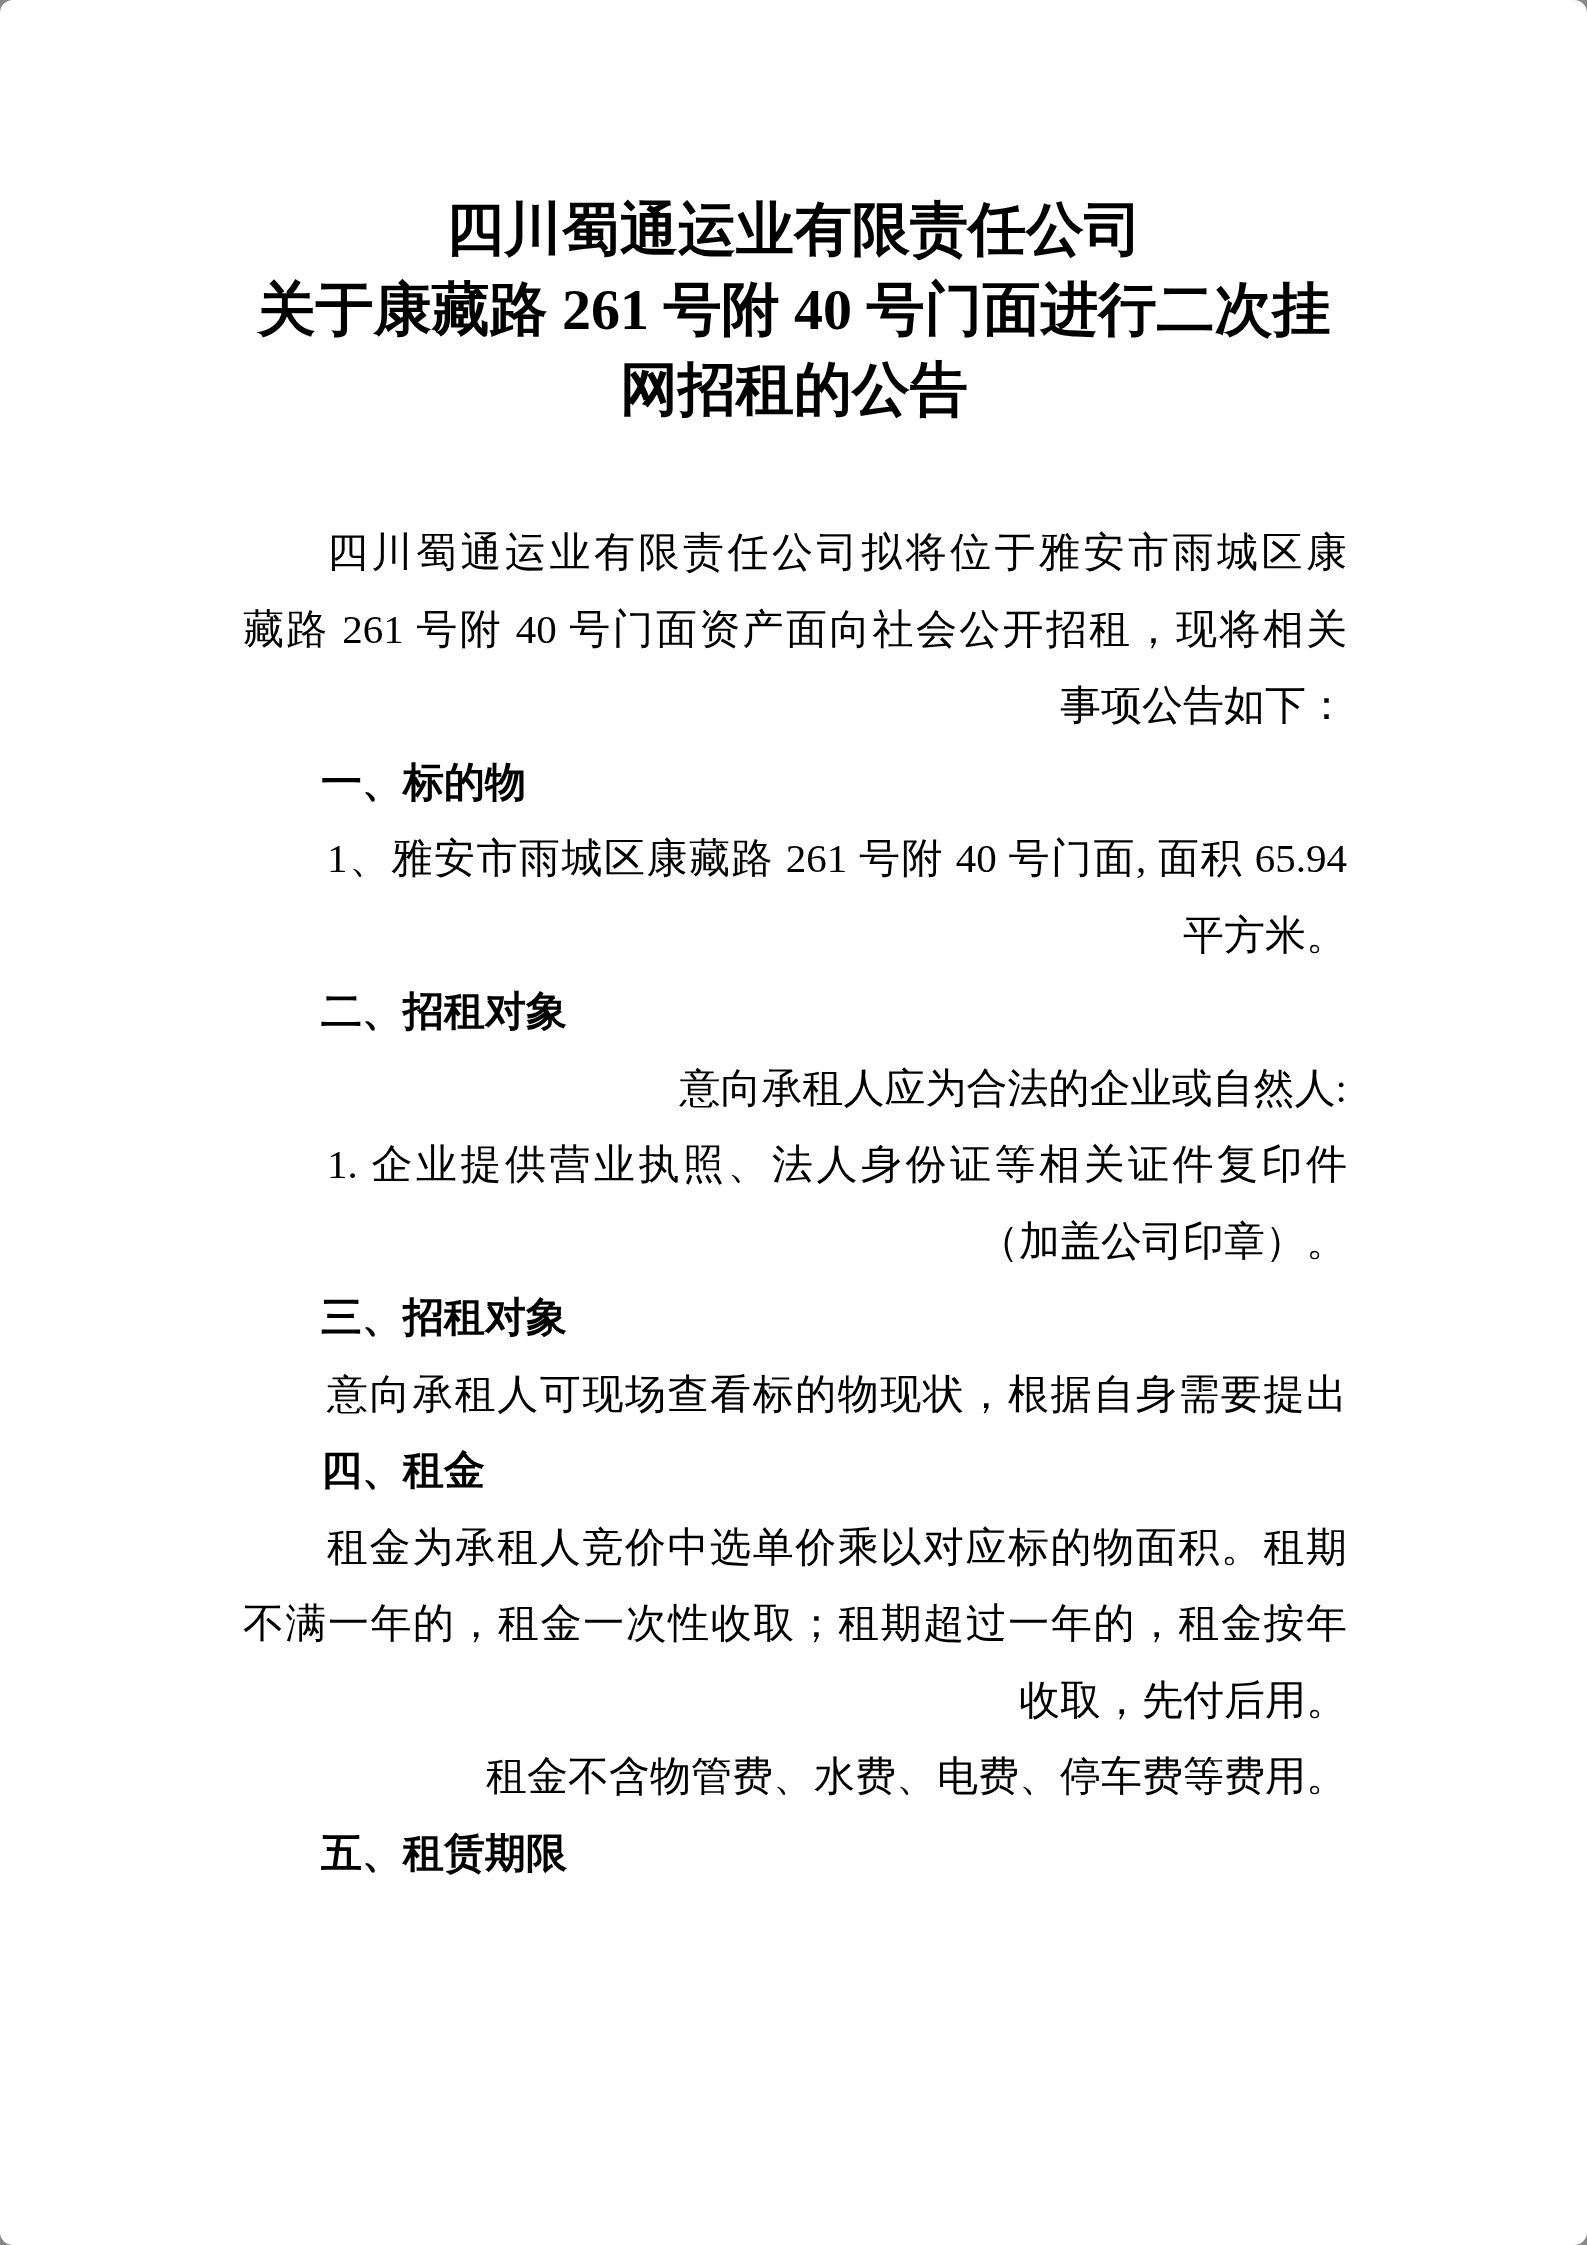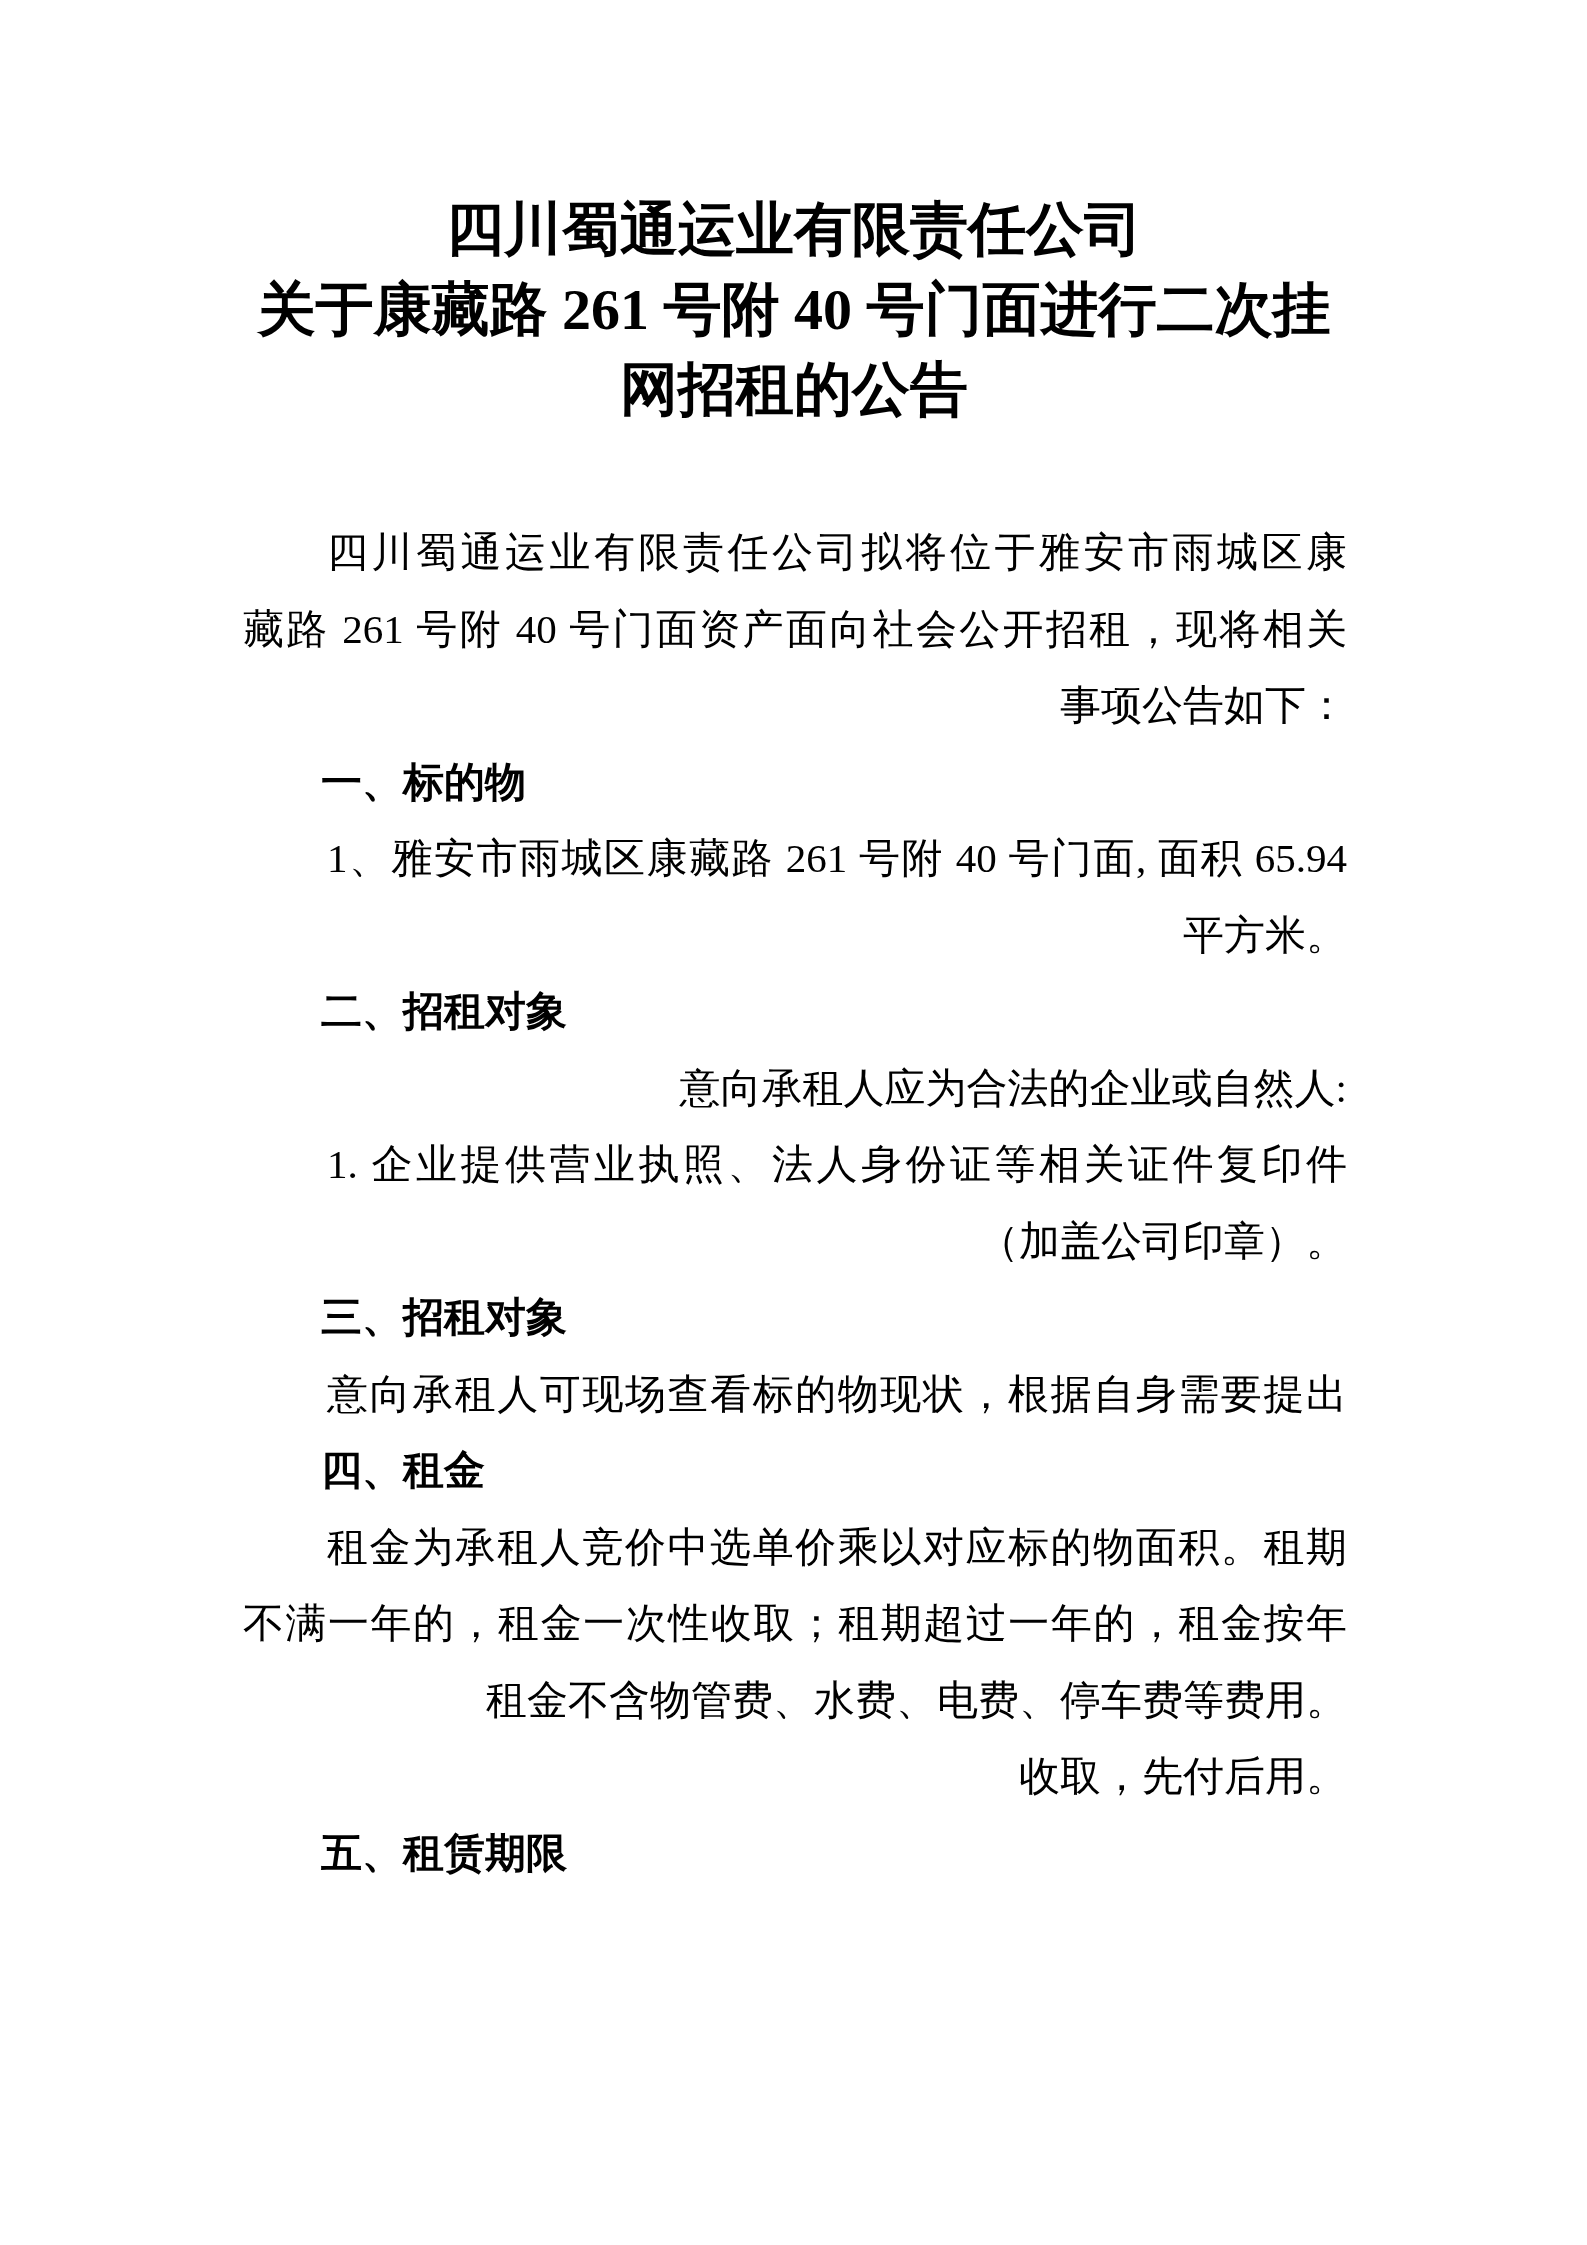--- a/index.html
+++ b/index.html
@@ -8,20 +8,21 @@
     background: #888888;
   }
   .page {
     position: relative;
     width: 1587px;
     height: 2245px;
     margin: 0 auto;
     background: #ffffff;
     color: #000000;
     overflow: hidden;
+    border-radius: 13px;
   }
   .doc-title {
     position: absolute;
     left: 242px;
     top: 190px;
     width: 1104px;
     text-align: center;
     font-family: "Liberation Serif", "DejaVu Serif", serif;
     font-weight: bold;
     font-size: 58px;
@@ -75,17 +76,17 @@
       <div class="line">平方米。</div>
       <div class="heading">二、招租对象</div>
       <div class="line indent">意向承租人应为合法的企业或自然人:</div>
       <div class="line indent fill">1. 企业提供营业执照、法人身份证等相关证件复印件</div>
       <div class="line">（加盖公司印章）。</div>
       <div class="heading">三、招租对象</div>
       <div class="line indent fill">意向承租人可现场查看标的物现状，根据自身需要提出</div>
       <div class="heading">四、租金</div>
       <div class="line indent fill">租金为承租人竞价中选单价乘以对应标的物面积。租期</div>
       <div class="line fill">不满一年的，租金一次性收取；租期超过一年的，租金按年</div>
+      <div class="line">收取，先付后用。</div>
       <div class="line indent">租金不含物管费、水费、电费、停车费等费用。</div>
-      <div class="line">收取，先付后用。</div>
       <div class="heading">五、租赁期限</div>
     </div>
 </div>
 
 </body></html>

